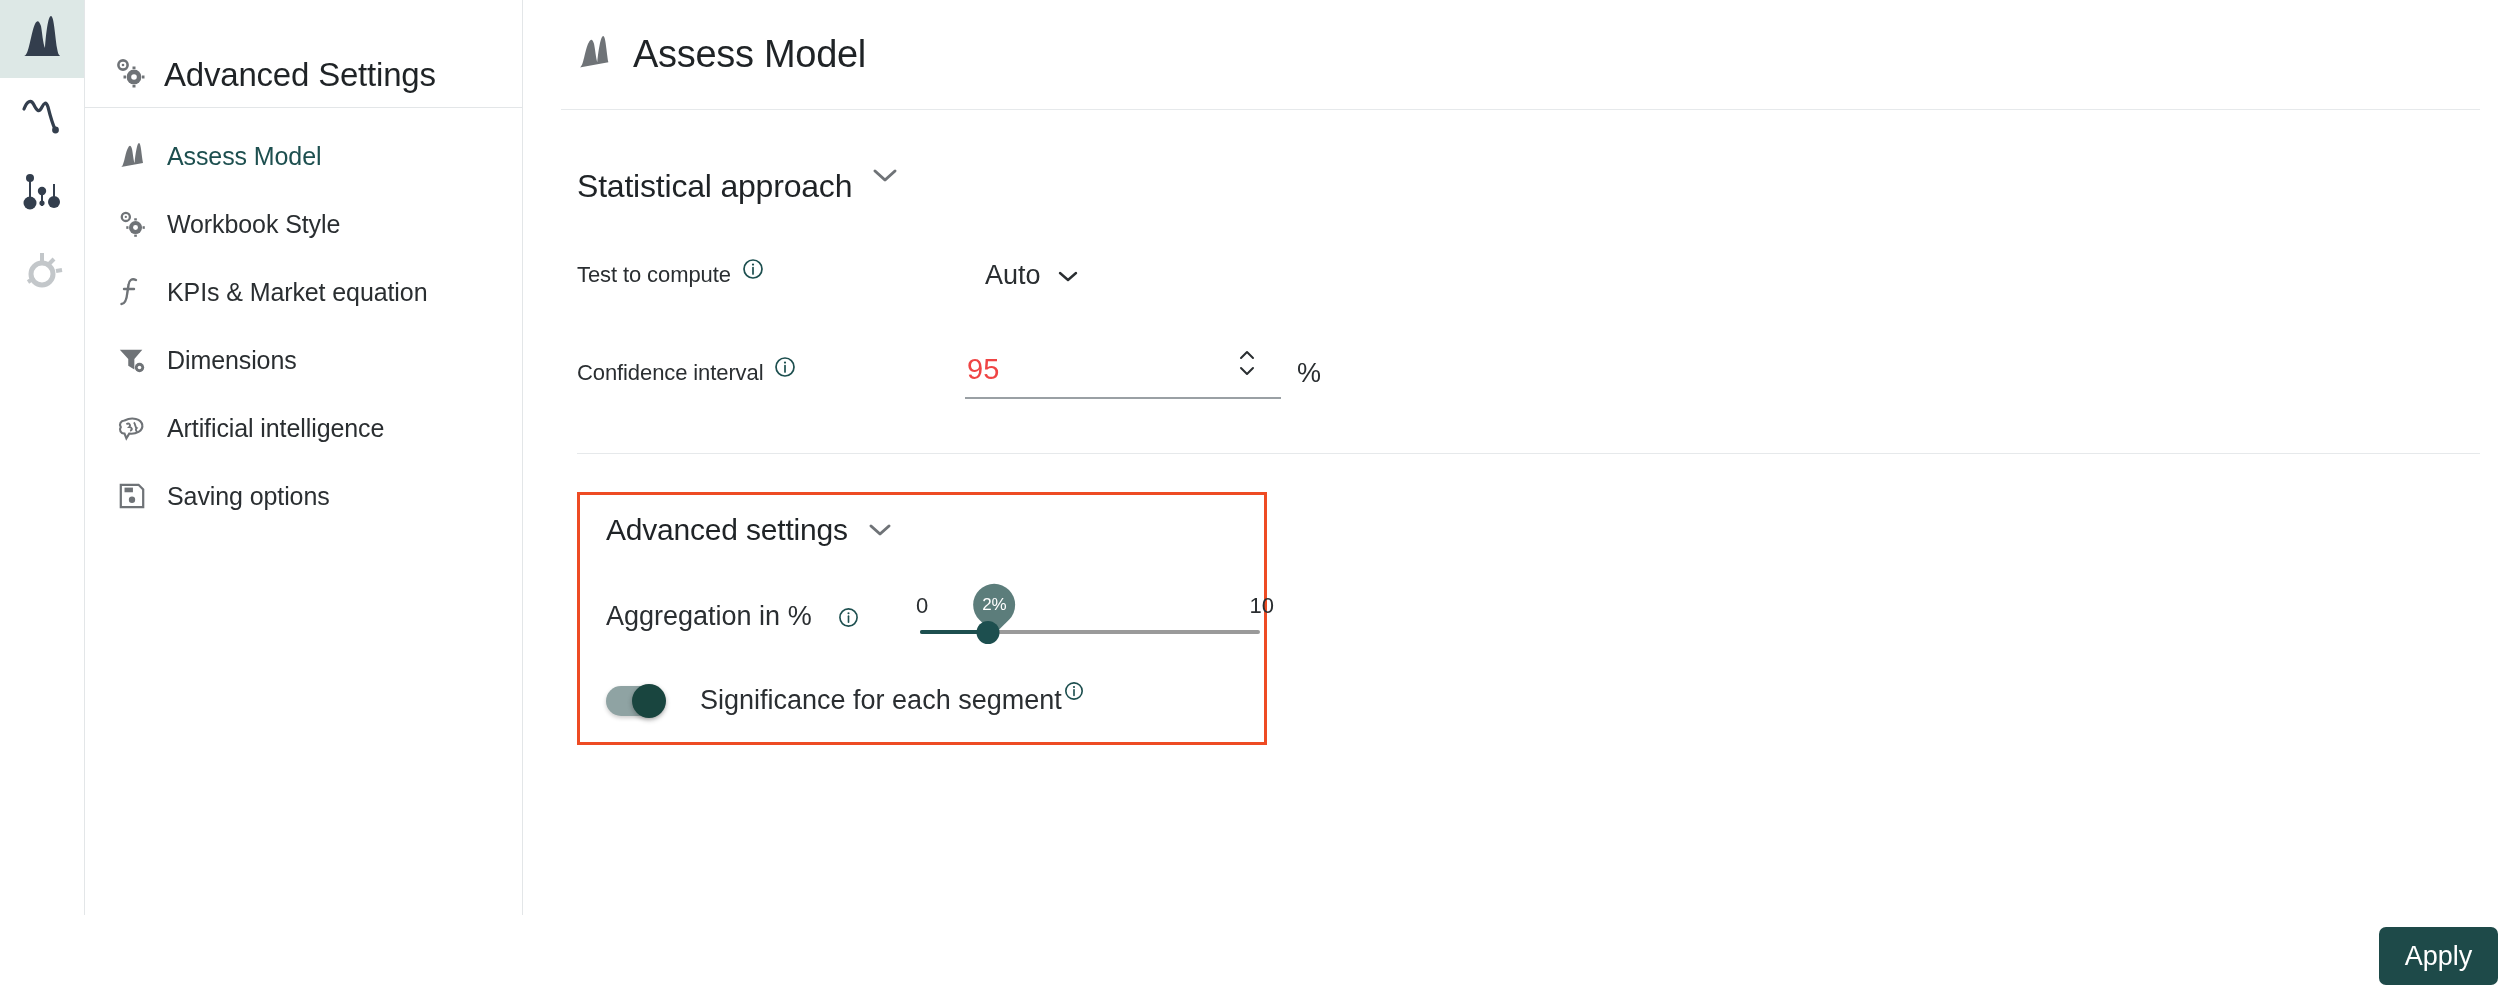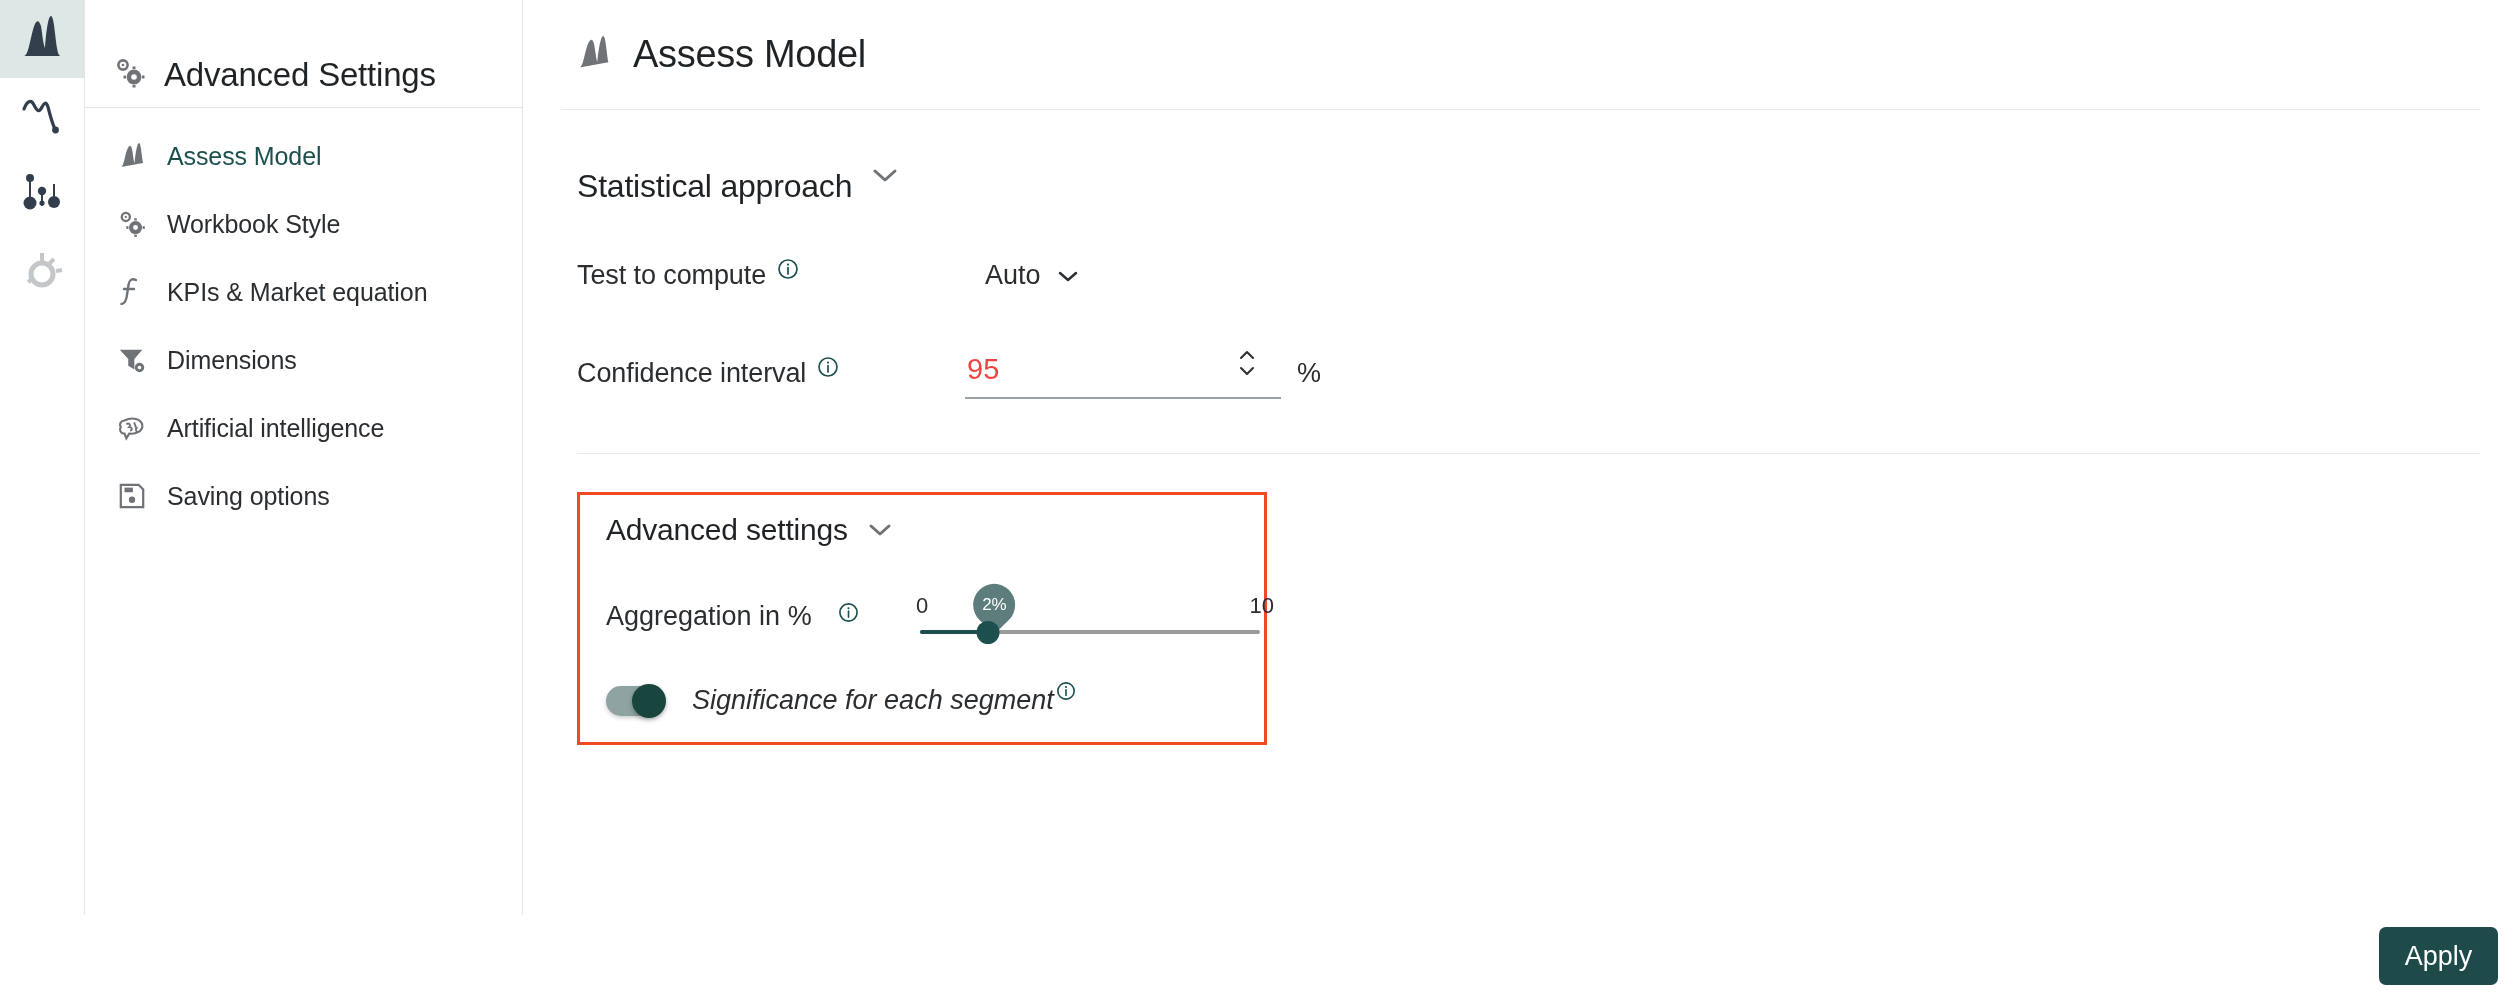--- a/index.html
+++ b/index.html
@@ -76,21 +76,21 @@
     font-size: 32px; color: #1f2326; letter-spacing: -0.2px;
     margin-top: 58px;
   }
   .chev { display: inline-flex; }
 
   .row {
     display: flex; align-items: center;
     margin-top: 42px; height: 56px;
   }
   .row-label {
-    font-size: 27px; color: #2a2e31; letter-spacing: -0.1px;
+    font-size: 22px; color: #2a2e31; letter-spacing: -0.1px;
     display: flex; align-items: center; gap: 11px;
     width: 352px; flex: 0 0 352px;
   }
   .info-ico { display: inline-flex; align-items: flex-start; position: relative; top: -6px; }
 
   .dropdown {
     display: flex; align-items: center; gap: 16px;
     font-size: 27px; color: #2a2e31; cursor: pointer;
     margin-left: 56px;
   }
@@ -125,21 +125,21 @@
     display: flex; align-items: center; gap: 20px;
     font-size: 30px; color: #1f2326; letter-spacing: -0.2px;
     padding-left: 26px;
   }
 
   .agg-row {
     display: flex; align-items: center; margin-top: 36px; padding-left: 26px;
     position: relative; height: 66px;
   }
   .agg-label {
-    font-size: 27px; color: #2a2e31; display: flex; align-items: center; gap: 26px;
+    font-size: 27px; color: #2a2e31; display: flex; align-items: flex-end; gap: 26px;
     flex: 0 0 292px;
   }
   .slider-wrap { position: relative; width: 332px; margin-left: 22px; height: 66px; }
   .slider-min, .slider-max {
     position: absolute; top: 10px; font-size: 22px; color: #2a2e31;
   }
   .slider-min { left: -4px; }
   .slider-max { right: -22px; }
   .track {
     position: absolute; left: 0; right: -8px; top: 47px;
@@ -160,22 +160,22 @@
     width: 42px; height: 42px;
     background: #5c7d7b; border-radius: 50% 50% 50% 0;
     rotate: -45deg;
     display: flex; align-items: center; justify-content: center;
   }
   .bubble span {
     rotate: 45deg; color: #ffffff; font-size: 17px; letter-spacing: -0.2px;
   }
 
   .toggle-row {
-    display: flex; align-items: center; gap: 28px;
-    margin-top: 36px; padding-left: 26px; font-style: italic;
+    display: flex; align-items: center; gap: 36px;
+    margin-top: 36px; padding-left: 26px;
   }
   .switch {
     width: 58px; height: 30px; border-radius: 16px;
     position: relative; cursor: pointer; flex: 0 0 58px;
     box-shadow: 0 2px 4px rgba(0,0,0,0.20);
   }
   .switch.on { background: #8fa3a3; }
   .switch.off { background: #b8bcbe; }
   .knob {
     position: absolute; top: -2px; width: 34px; height: 34px;

